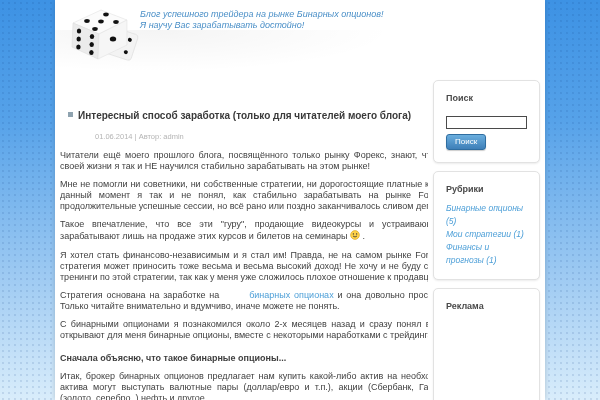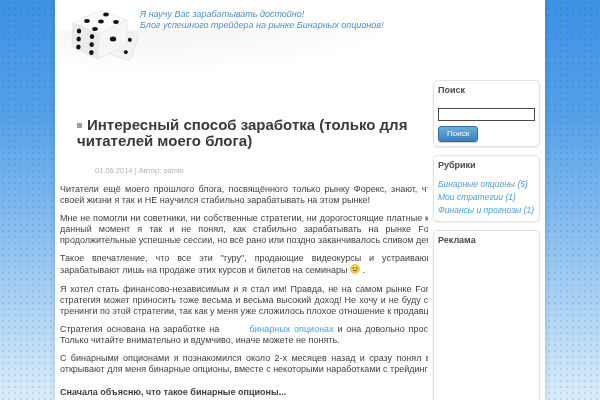--- a/index.html
+++ b/index.html
@@ -32,42 +32,42 @@
   .dice { position: absolute; left: 8px; top: 3px; }
   .header-text { position: absolute; left: 85px; top: 9px; }
   .blog-title { font-size: 11px; font-weight: bold; color: #2e78b6; margin-bottom: 3px; }
   .blog-sub { font-size: 9px; font-style: italic; color: #4a8fc7; line-height: 11px; }
   
   .article {
     position: absolute; left: 5px; top: 100px; width: 480px;
     color: #3f3f3f;
   }
   .post-title {
-    margin: 17px; width: 372px;
-    font-size: 15px; font-weight: bold; color: #3a3a3a; line-height: 16px;
+    margin: 8px; width: 372px;
+    font-size: 10px; font-weight: bold; color: #3a3a3a; line-height: 16px;
   }
   .post-title .bullet {
     display: inline-block; width: 5px; height: 5px; background: #8fa3b0;
     margin-right: 5px; vertical-align: 2px;
   }
   .meta { font-size: 7.5px; color: #b4b4b4; margin: 3px 0 9px 0; padding-left: 35px; }
   .para { margin: 0 0 7px 0; font-size: 9px; line-height: 11px; text-align: justify; }
   .para.heading { font-weight: bold; margin-top: 12px; }
   .para .b { font-weight: normal; }
   .para .link { color: #4fa0d8; cursor: pointer; padding-left: 26px; }
   .smiley { display: inline-block; vertical-align: -1px; }
   
   .sidebar {
     position: absolute; top: 75px; right: 0;
     width: 117px; height: 325px;
     background: #ffffff; overflow: hidden;
     padding-top: 5px; box-sizing: border-box;
   }
   .box {
-    margin: 0 5px 8px 5px; padding: 4px;
+    margin: 0 5px 8px 5px; padding: 12px;
     background: #fff; border: 1px solid #e2e2e2; border-radius: 5px;
     box-shadow: 0 1px 2px rgba(0,0,0,0.08);
     box-sizing: border-box;
   }
   .box-title { font-size: 9px; font-weight: bold; color: #4a4a4a; margin-bottom: 8px; }
   .search-input {
     width: 100%; height: 13px; box-sizing: border-box;
     border: 1px solid #4a4a4a; font-size: 8px; padding: 1px 3px;
   }
   .search-btn {
@@ -117,22 +117,22 @@
         <ellipse cx="15.7" cy="36" rx="2.2" ry="2.6" fill="#111"></ellipse>
         <ellipse cx="15.4" cy="44" rx="2.2" ry="2.6" fill="#111"></ellipse>
         <ellipse cx="29" cy="33.5" rx="2.2" ry="2.6" fill="#111"></ellipse>
         <ellipse cx="28.7" cy="41.5" rx="2.2" ry="2.6" fill="#111"></ellipse>
         <ellipse cx="28.4" cy="49.5" rx="2.2" ry="2.6" fill="#111"></ellipse>
 
         <ellipse cx="50" cy="36" rx="3.2" ry="2.5" fill="#111"></ellipse>
       </svg>
     </div>
     <div class="header-text">
+      <div class="blog-sub">Блог успешного трейдера на рынке Бинарных опционов!</div>
       <div class="blog-sub">Я научу Вас зарабатывать достойно!</div>
-      <div class="blog-sub">Блог успешного трейдера на рынке Бинарных опционов!</div>
     </div>
   </div>
 
   <div class="article">
     <h1 class="post-title"><span class="bullet"></span><span>Интересный способ заработка (только для читателей моего блога)</span></h1>
     <div class="meta">01.06.2014 | Автор: admin</div>
     <div class="body">
         <p class="para"><span>Читатели ещё моего прошлого блога, посвящённого только рынку Форекс, знают, что потратил целых </span><span class="b">4 года</span><span> своей жизни я так и </span><span class="b">НЕ научился</span><span> стабильно зарабатывать на этом рынке!</span></p>
         <p class="para"><span>Мне не помогли ни советники, ни собственные стратегии, ни дорогостоящие платные курсы "гуру" этого дела! На данный момент я так и не понял, как стабильно зарабатывать на рынке Forex! Да, были довольно продолжительные успешные сессии, но всё рано или поздно заканчивалось сливом депозита.</span></p>
         <p class="para"><span>Такое впечатление, что все эти "гуру", продающие видеокурсы и устраивающие платные семинары, зарабатывают лишь на продаже этих курсов и билетов на семинары </span><span class="smiley"><svg width="10" height="10" viewBox="0 0 10 10">

